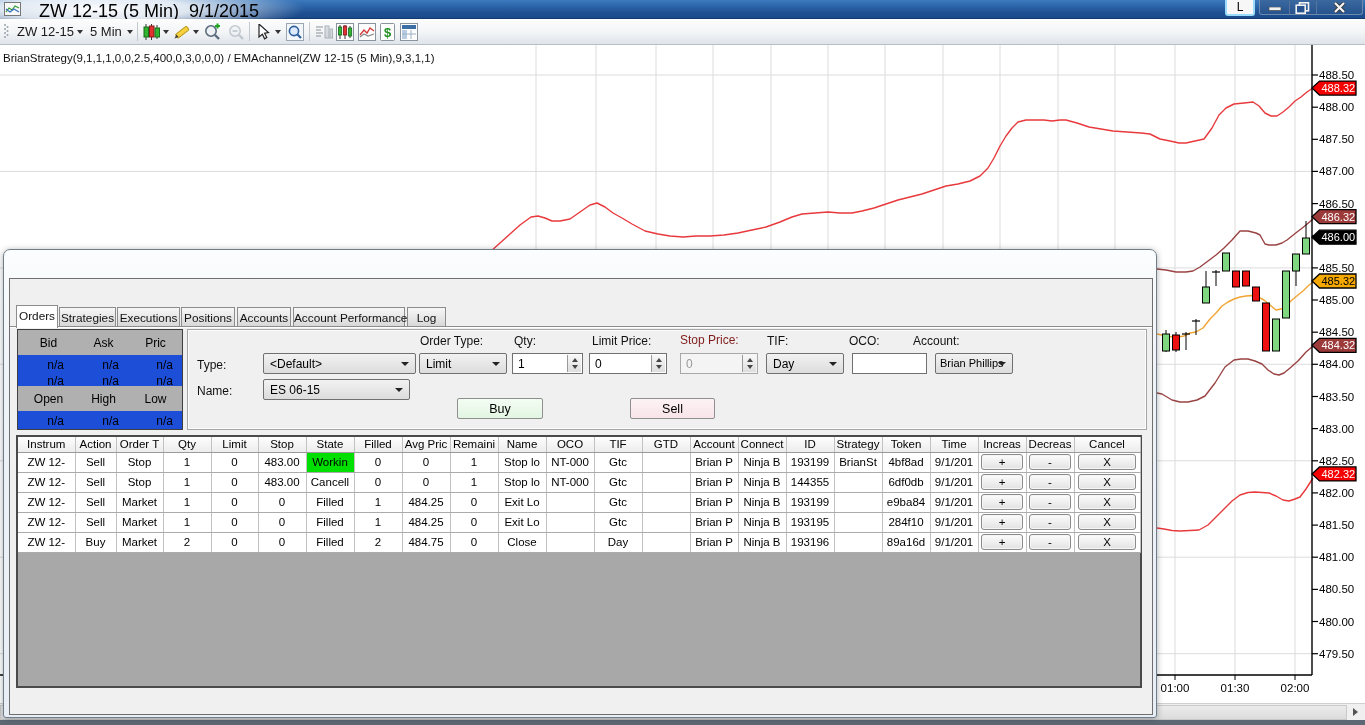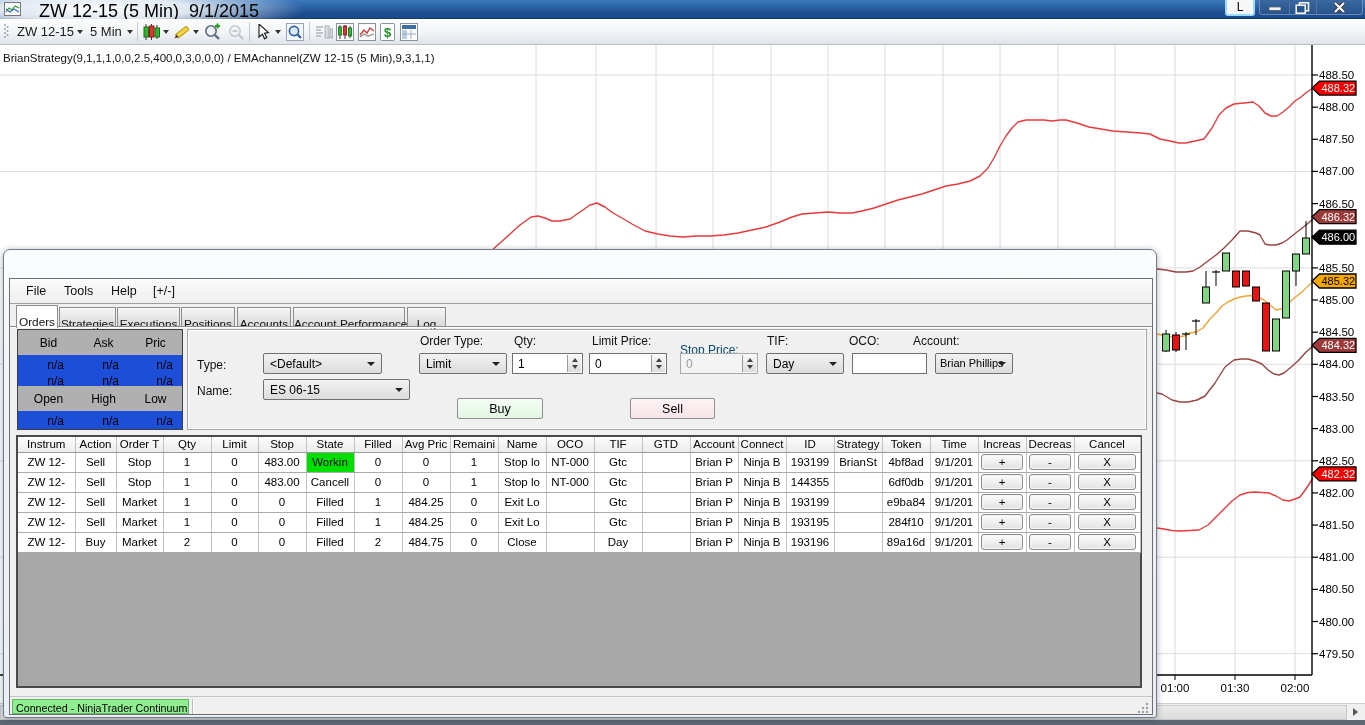--- a/index.html
+++ b/index.html
@@ -35,21 +35,21 @@
 #cclogo { position:absolute; top:6px; left:12px; }
 #cctext { position:absolute; top:5px; left:31px; font-size:13.5px; color:#15305a; }
 #ccbtns { position:absolute; top:-1px; left:1046px; width:103px; height:20px; background:linear-gradient(180deg,#fff,#f0f5fa 60%,#e2eaf2);
   border:1px solid #8b95a3; border-radius:0 0 4px 4px; }
 #ccbtns .sep { position:absolute; top:0; width:1px; height:20px; background:#a9b2bd; }
 #ccclient { position:absolute; top:28px; left:5px; width:1144px; height:437px; border:1px solid #6f6f6f; background:#f0f0f0; }
 #ccmenu { position:absolute; top:0; left:0; width:100%; height:25px; background:linear-gradient(180deg,#fafafa,#efefef);
   border-bottom:1px solid #9aa0a6; font-size:12.5px; color:#111; }
 #ccmenu span { position:absolute; top:5px; }
 .tab { position:absolute; top:28px; height:20px; white-space:nowrap; background:linear-gradient(180deg,#f7f7f7,#e4e4e4 60%,#d6d6d6);
-  border:1px solid #8c8c8c; border-bottom:none; font-size:11.8px; color:#111; text-align:center; padding-top:9px; }
+  border:1px solid #8c8c8c; border-bottom:none; font-size:11.8px; color:#111; text-align:center; padding-top:3px; }
 .tab.sel { top:26px; height:23px; background:#fff; z-index:3; }
 #tabline { position:absolute; top:47px; left:0; width:100%; height:2px; background:#fff; border-top:1px solid #8c8c8c; z-index:2; }
 #mkt { position:absolute; left:7px; top:50px; width:166px; height:101px; border:1px solid #3f3f3f; background:#1d4ed8; font-size:12px; }
 #mkt .hdr { position:absolute; left:0; width:100%; height:25px; background:#b0b0b0; }
 #mkt .c { position:absolute; width:55px; text-align:center; }
 #mkt .v { position:absolute; width:45px; text-align:right; }
 #opanel { position:absolute; left:177px; top:50px; width:960px; height:101px; border:1px solid #a6a6a6; box-shadow:inset 0 0 0 1px #fdfdfd; }
 .lbl { position:absolute; font-size:12px; color:#111; white-space:nowrap; }
 .dd { position:absolute; height:21px; background:linear-gradient(180deg,#f2f2f2,#dcdcdc); border:1px solid #707070; border-radius:2px;
   font-size:12px; color:#000; padding:3px 0 0 6px; }
@@ -306,26 +306,20 @@
 <text x="3" y="17" font-size="11.5" fill="#111">BrianStrategy(9,1,1,1,0,0,2.5,400,0,3,0,0,0) / EMAchannel(ZW 12-15 (5 Min),9,3,1,1)</text>
 </svg>
     </div>
 <div id="hscroll">
       <div class="track"></div>
       <div class="arr"></div>
     </div>
 <div id="bstrip"></div>
 <div id="cc" class="abs">
 <div id="ccclient">
-<div id="ccmenu">
-          <span style="left:16px">File</span>
-          <span style="left:54px">Tools</span>
-          <span style="left:101px">Help</span>
-          <span style="left:143px">[+/-]</span>
-        </div>
 <div class="tab sel" style="left:6px;width:42px">Orders</div>
 <div class="tab" style="left:49px;width:57px">Strategies</div>
 <div class="tab" style="left:107px;width:63px">Executions</div>
 <div class="tab" style="left:171px;width:54px">Positions</div>
 <div class="tab" style="left:227px;width:54px">Accounts</div>
 <div class="tab" style="left:283px;width:112px">Account Performance</div>
 <div class="tab" style="left:397px;width:39px">Log</div>
 <div id="tabline"></div>
 <div id="mkt">
 <div class="hdr" style="top:0"></div>
@@ -343,27 +337,27 @@
           <div class="c" style="top:62px;left:58px">High</div>
           <div class="c" style="top:62px;left:110px">Low</div>
 <div class="v" style="top:84px;left:1px">n/a</div>
           <div class="v" style="top:84px;left:56px">n/a</div>
           <div class="v" style="top:84px;left:110px">n/a</div>
 </div>
 <div id="opanel"></div>
 <div class="lbl" style="left:410px;top:55px">Order Type:</div>
 <div class="lbl" style="left:504px;top:55px">Qty:</div>
 <div class="lbl" style="left:582px;top:55px">Limit Price:</div>
-<div class="lbl" style="left:670px;top:64px;color:#0c4a6e">Stop Price:</div>
+<div class="lbl" style="left:670px;top:54px;color:#7f1d1d">Stop Price:</div>
 <div class="lbl" style="left:757px;top:55px">TIF:</div>
 <div class="lbl" style="left:839px;top:55px">OCO:</div>
 <div class="lbl" style="left:903px;top:55px">Account:</div>
 <div class="lbl" style="left:187px;top:79px">Type:</div>
 <div class="lbl" style="left:187px;top:105px">Name:</div>
-<div class="dd" style="left:253px;top:74px;width:119px">&lt;Default&gt;<span class="da"></span></div>
+<div class="dd" style="left:253px;top:74px;width:153px">&lt;Default&gt;<span class="da"></span></div>
 <div class="dd" style="left:409px;top:74px;width:88px">Limit<span class="da"></span></div>
 <div class="spin" style="left:502px;top:74px;width:71px">1<span class="btns">
             <span class="u"></span>
             <span class="d"></span>
           </span></div>
 <div class="spin" style="left:579px;top:74px;width:78px">0<span class="btns">
             <span class="u"></span>
             <span class="d"></span>
           </span></div>
 <div class="spin dis" style="left:670px;top:74px;width:78px">0<span class="btns">
@@ -550,29 +544,15 @@
                 <td>&nbsp;</td>
                 <td>89a16d</td>
                 <td>9/1/201</td>
                 <td><span class="gbtn">+</span></td>
                 <td><span class="gbtn">-</span></td>
                 <td><span class="gbtn">X</span></td>
               </tr>
 </tbody>
           </table>
         </div>
-<div id="ccstatus">
-<div id="ccpill">Connected - NinjaTrader Continuum</div>
-          <div id="ccdiv"></div>
-<svg style="position:absolute;right:3px;top:5px" width="11" height="11">
-            <g fill="#9aa0a8">
-              <circle cx="9" cy="2" r="1.2"></circle>
-              <circle cx="5" cy="6" r="1.2"></circle>
-              <circle cx="9" cy="6" r="1.2"></circle>
-              <circle cx="1" cy="10" r="1.2"></circle>
-              <circle cx="5" cy="10" r="1.2"></circle>
-              <circle cx="9" cy="10" r="1.2"></circle>
-            </g>
-          </svg>
-</div>
 </div>
 </div>
 </div>
 
 </body></html>

